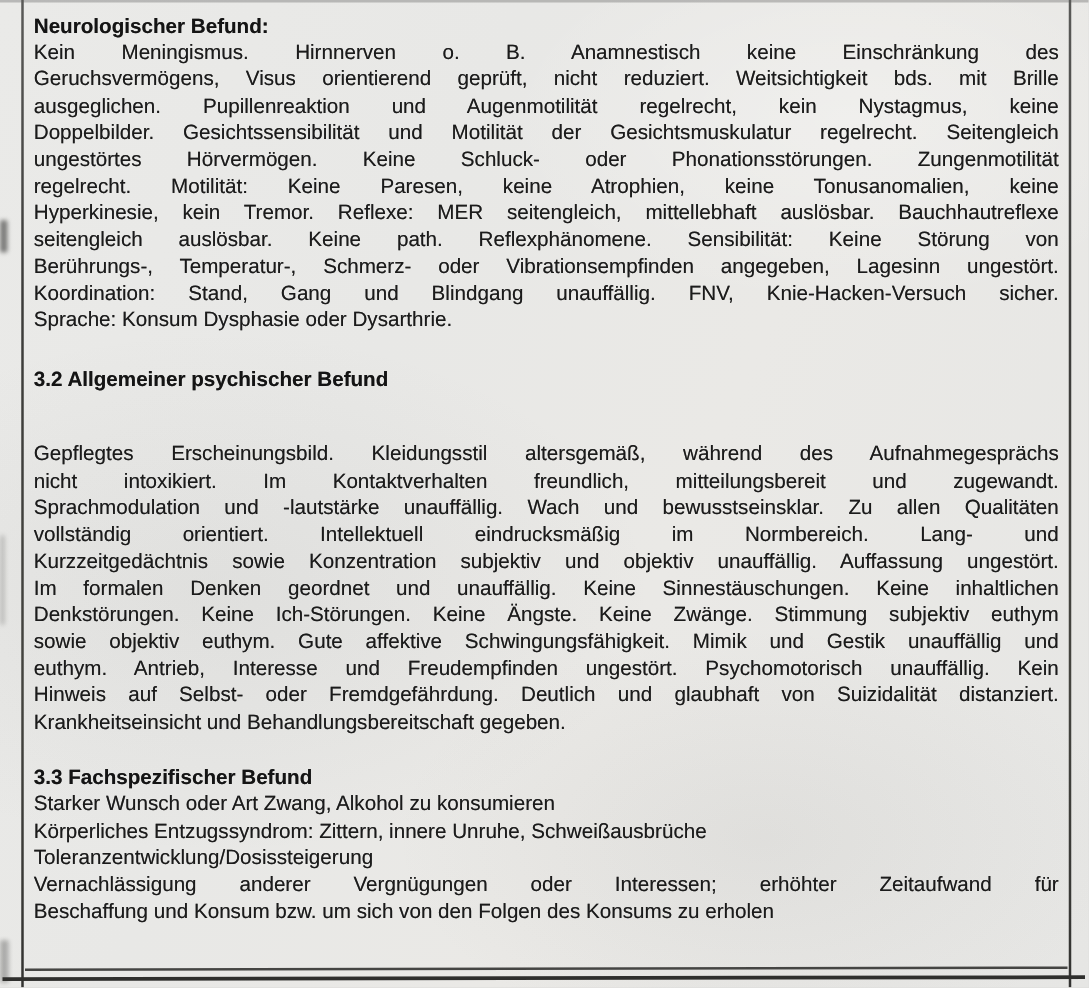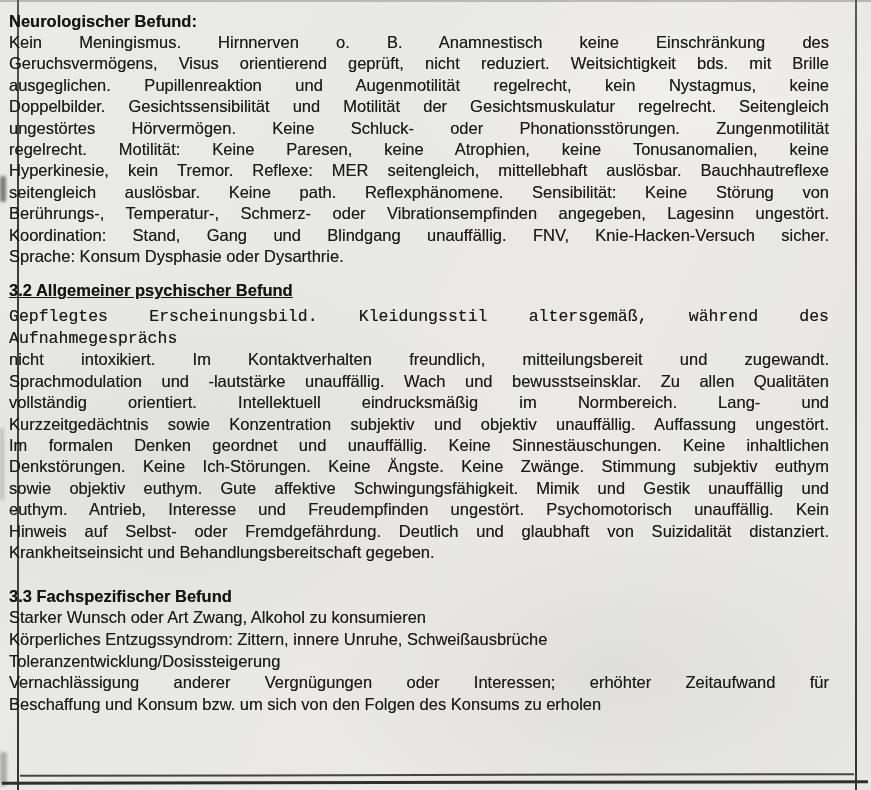--- a/index.html
+++ b/index.html
@@ -62,21 +62,21 @@
     background: rgba(35, 35, 33, 0.55);
     filter: blur(1.5px);
     border-radius: 2px;
   }
   .s1 { left: 0px;  top: 176px; width: 6px; height: 26px; }
   .s2 { left: 0px;  top: 428px; width: 4px; height: 72px; opacity: 0.35; }
   .s3 { left: 0px;  top: 752px; width: 7px; height: 34px; opacity: 0.55; }
 
   .content {
     position: absolute;
-    left: 9px;
+    left: 27px;
     top: 10px;
     width: 820px;
     color: #1b1b1b;
     font-size: 16.5px;
     line-height: 21.4px;
     text-shadow: 0 0 0.5px rgba(25, 25, 25, 0.6);
   }
   .h {
     font-weight: bold;
     line-height: 22px;
@@ -92,22 +92,22 @@
   .jl.end {
     text-align-last: left;
   }
   
   .ll {
     line-height: 21.6px;
     text-align: left;
   }
   .jl.li { line-height: 21.6px; }
 
-  .mt32  { margin-top: 12px; text-decoration: underline; }
-  .mtp2  { margin-top: 5px; font-family: Liberation Mono, monospace; }
+  .mt32  { margin-top: 26px; }
+  .mtp2  { margin-top: 38px; }
   .mt33  { margin-top: 22px; }
   .mtsub { margin-top: 14px; }
 </style>
 </head>
 <body>
 
 <div class="page">
 
   <div class="topline"></div>
   <div class="vline vleft"></div>

